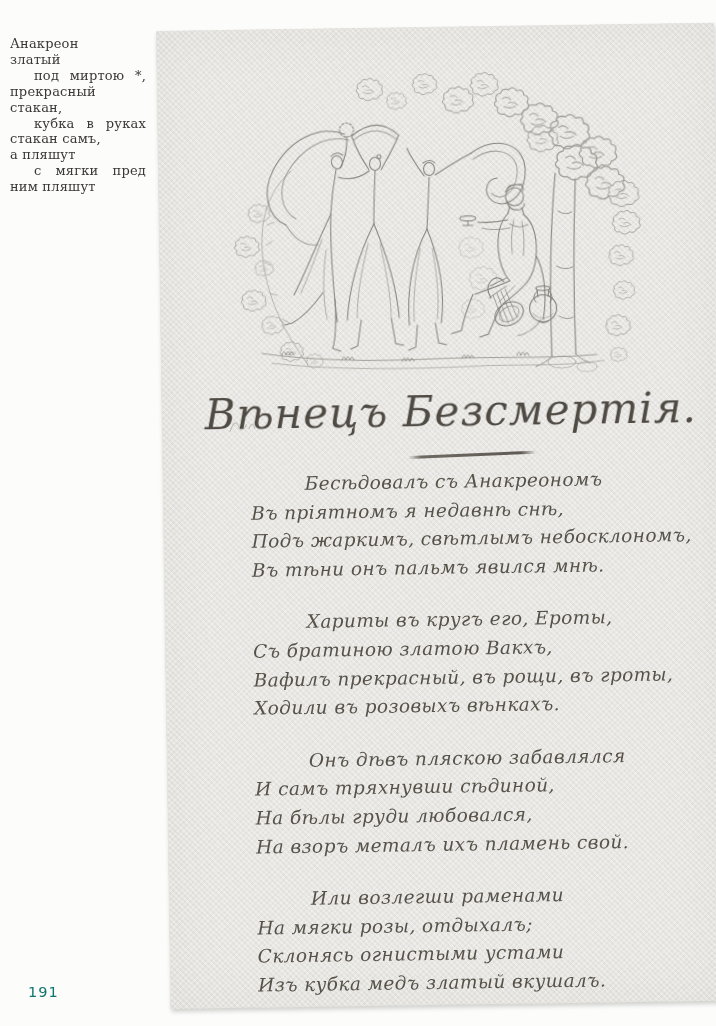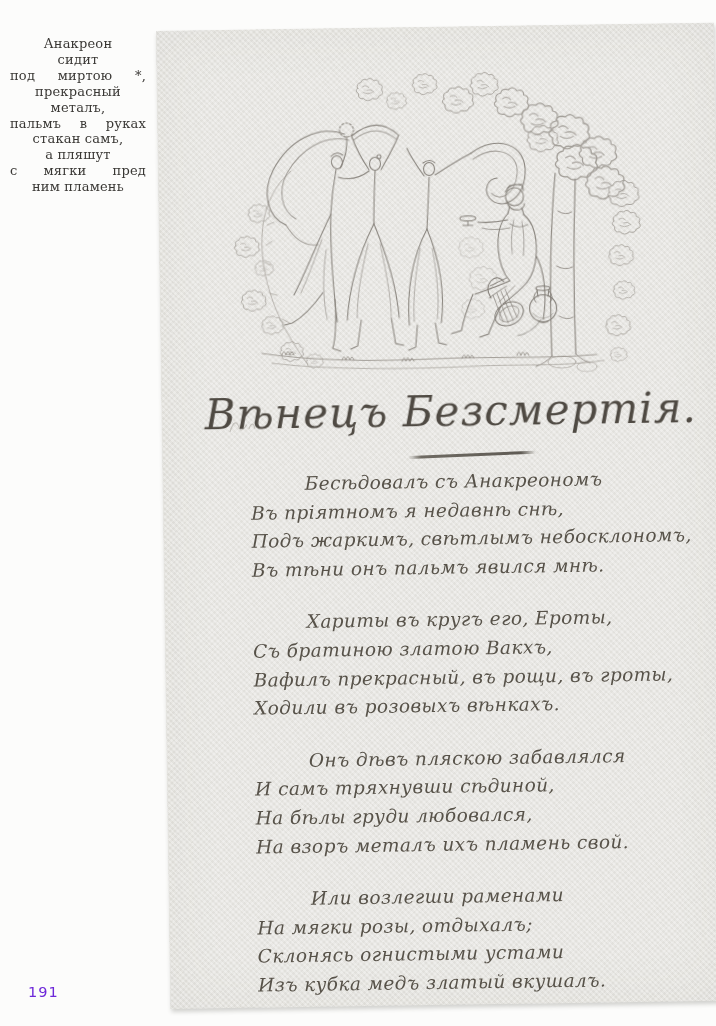--- a/index.html
+++ b/index.html
@@ -7,26 +7,26 @@
     width:716px;height:1026px;position:relative;
     background:#fcfcfb;
     font-family:"DejaVu Serif", serif;
   }
   
   .margin-note{
     position:absolute;left:10px;top:36px;width:136px;
     font-size:13px;line-height:15.9px;color:#3a3835;
     letter-spacing:.2px;
   }
-  .margin-note .mline{text-align:center;}
-  .margin-note .spread{text-align:justify;text-align-last:justify;}
+  .margin-note .mline{text-align:left;}
+  .margin-note .spread{text-align:justify;text-align-last:justify;margin-left:24px;}
   .pagenum{
     position:absolute;left:28px;top:984px;
     font-family:"DejaVu Sans", sans-serif;
-    font-size:14.5px;color:#6d28d9;letter-spacing:1px;
+    font-size:14.5px;color:#0f766e;letter-spacing:1px;
   }
   
   .facsimile{
     position:absolute;left:156px;top:31px;width:558px;height:978px;
     background:#e8e7e3;
     transform:rotate(-0.85deg);transform-origin:0 0;
     box-shadow:1px 3px 4px rgba(60,58,52,.22), inset 0 0 60px rgba(90,85,75,.06);
   }
   .facsimile::before{
     content:"";position:absolute;inset:0;pointer-events:none;
@@ -56,29 +56,29 @@
   .stanza .vline{white-space:nowrap;}
   .stanza .vline:first-child{text-indent:54px;}
 </style>
 </head>
 <body>
 
 <div class="scan">
 
   <div class="margin-note">
     <div class="mline">Анакреон</div>
-    <div class="mline">сидит</div>
+    <div class="mline">златый</div>
     <div class="mline spread">под миртою *,</div>
     <div class="mline">прекрасный</div>
-    <div class="mline">металъ,</div>
-    <div class="mline spread">пальмъ в руках</div>
+    <div class="mline">стакан,</div>
+    <div class="mline spread">кубка в руках</div>
     <div class="mline">стакан самъ,</div>
     <div class="mline">а пляшут</div>
     <div class="mline spread">с мягки пред</div>
-    <div class="mline">ним пламень</div>
+    <div class="mline">ним пляшут</div>
   </div>
 
   <div class="pagenum">191</div>
 
   <div class="facsimile">
 
     <div class="illustration">
       <svg viewBox="0 0 438 332" width="440" height="332">
         <defs>
           <g id="bush">

